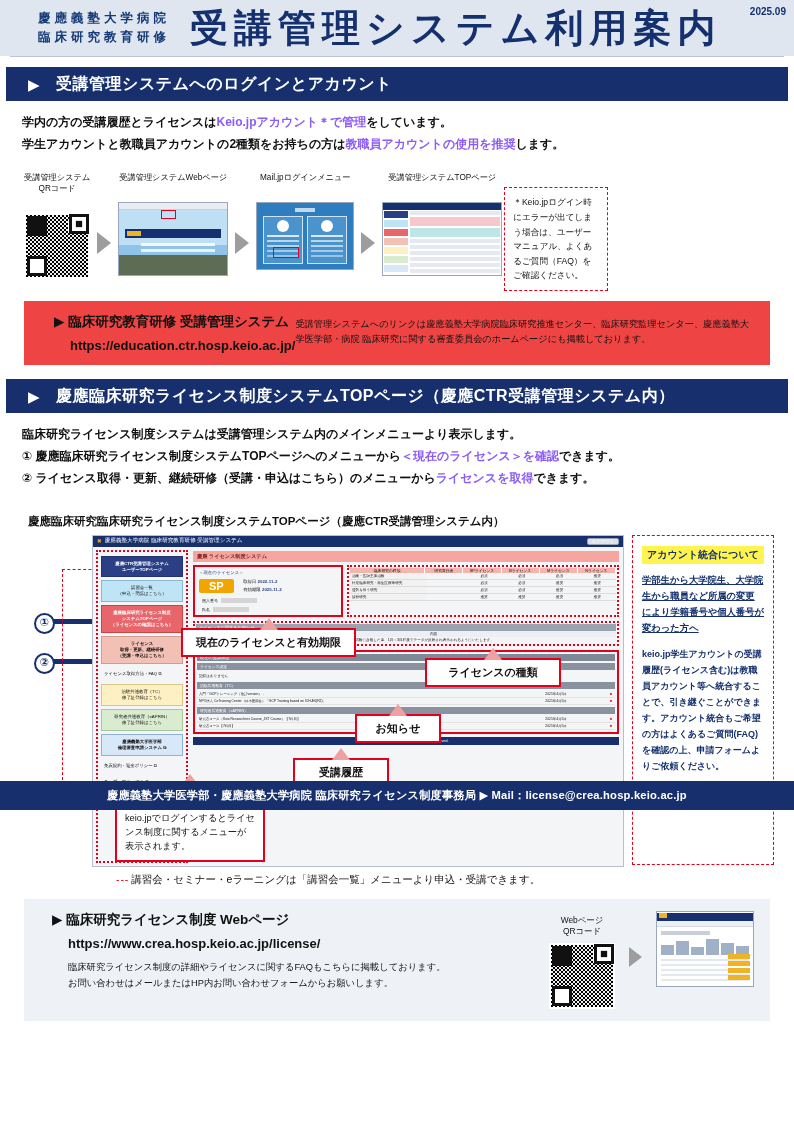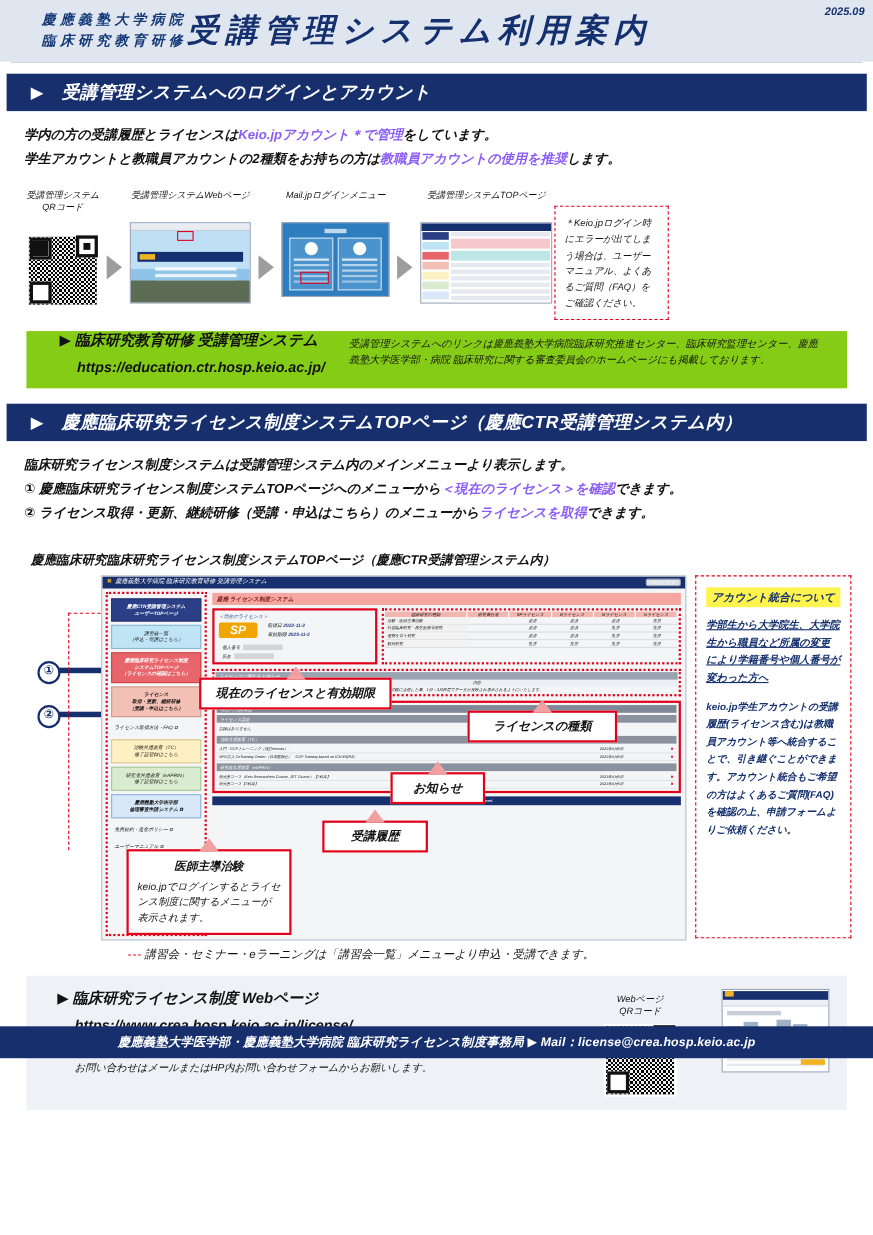--- a/index.html
+++ b/index.html
@@ -4,21 +4,21 @@
 <style>
   html,body{margin:0;padding:0;}
   body{
     width:794px;height:1123px;
     background:#ffffff;
     font-family:"Liberation Sans","DejaVu Sans",sans-serif;
     color:#111;
     overflow:hidden;
     position:relative;
   }
-  .page{width:794px;height:962px;position:relative;box-sizing:border-box;font-style:italic;}
+  .page{width:794px;height:810px;position:relative;box-sizing:border-box;}
 
   
   .titlebar{
     background:#dfe6f0;
     height:56px;
     display:flex;
     align-items:center;
     position:relative;
     padding-left:38px;
     box-sizing:border-box;
@@ -27,22 +27,23 @@
     color:#153a77;
     font-weight:bold;
     font-size:12.5px;
     line-height:1.55;
     letter-spacing:4px;
     white-space:pre-line;
   }
   .maintitle{
     color:#14306e;
     font-weight:bold;
-    font-size:29px;
+    font-size:38px;
     letter-spacing:6px;
+    margin-left:20px;
     line-height:1;
   }
   .datestamp{
     position:absolute;
     right:8px;top:6px;
     font-size:10px;
     color:#14306e;
     font-weight:bold;
   }
 
@@ -149,26 +150,25 @@
     width:104px;
     padding:7px 8px;
     font-size:8.6px;
     line-height:1.7;
     color:#111;
     box-sizing:border-box;
     margin-top:14px;
   }
 
   .linkbox{
-    background:#84cc16;
+    background:#ef4444;
     margin:10px 24px 0 24px;
-    padding:0 18px 12px 30px;
+    padding:12px 18px 12px 30px;
     display:flex;
     align-items:flex-start;
-    gap:22px;
   }
   .linkbox .lft{flex:0 0 auto;}
   .linkbox .l1{font-size:13.5px;font-weight:bold;color:#111;}
   .linkbox .l2{font-size:13px;font-weight:bold;color:#111;margin-top:7px;padding-left:16px;}
   .linkbox .rgt{font-size:9.2px;line-height:1.65;color:#111;padding-top:4px;}
 
   
   .mockwrap{
     margin:8px 14px 0 14px;
     background:#fff;

